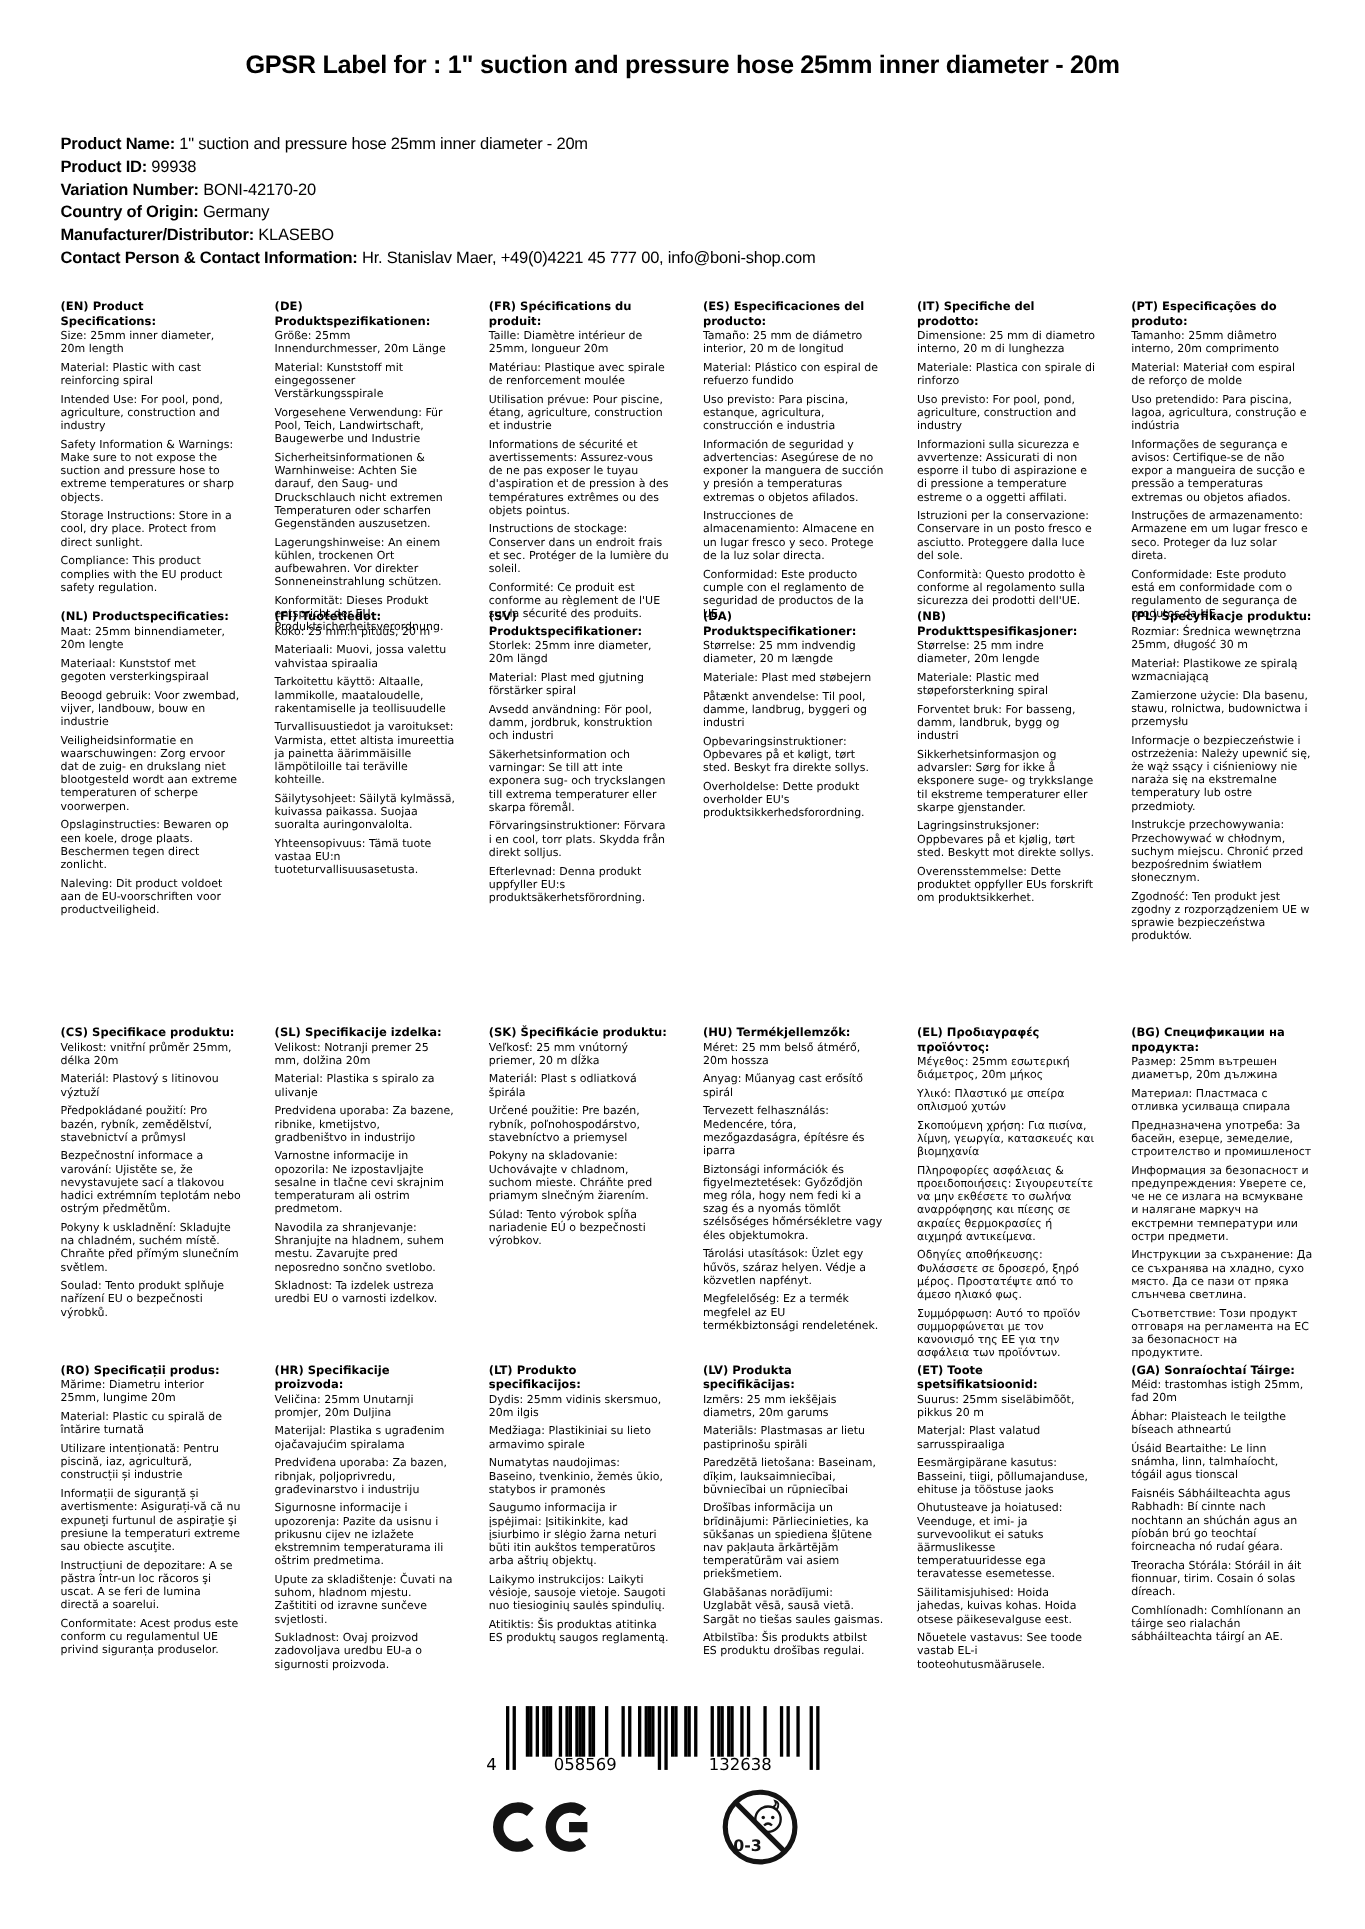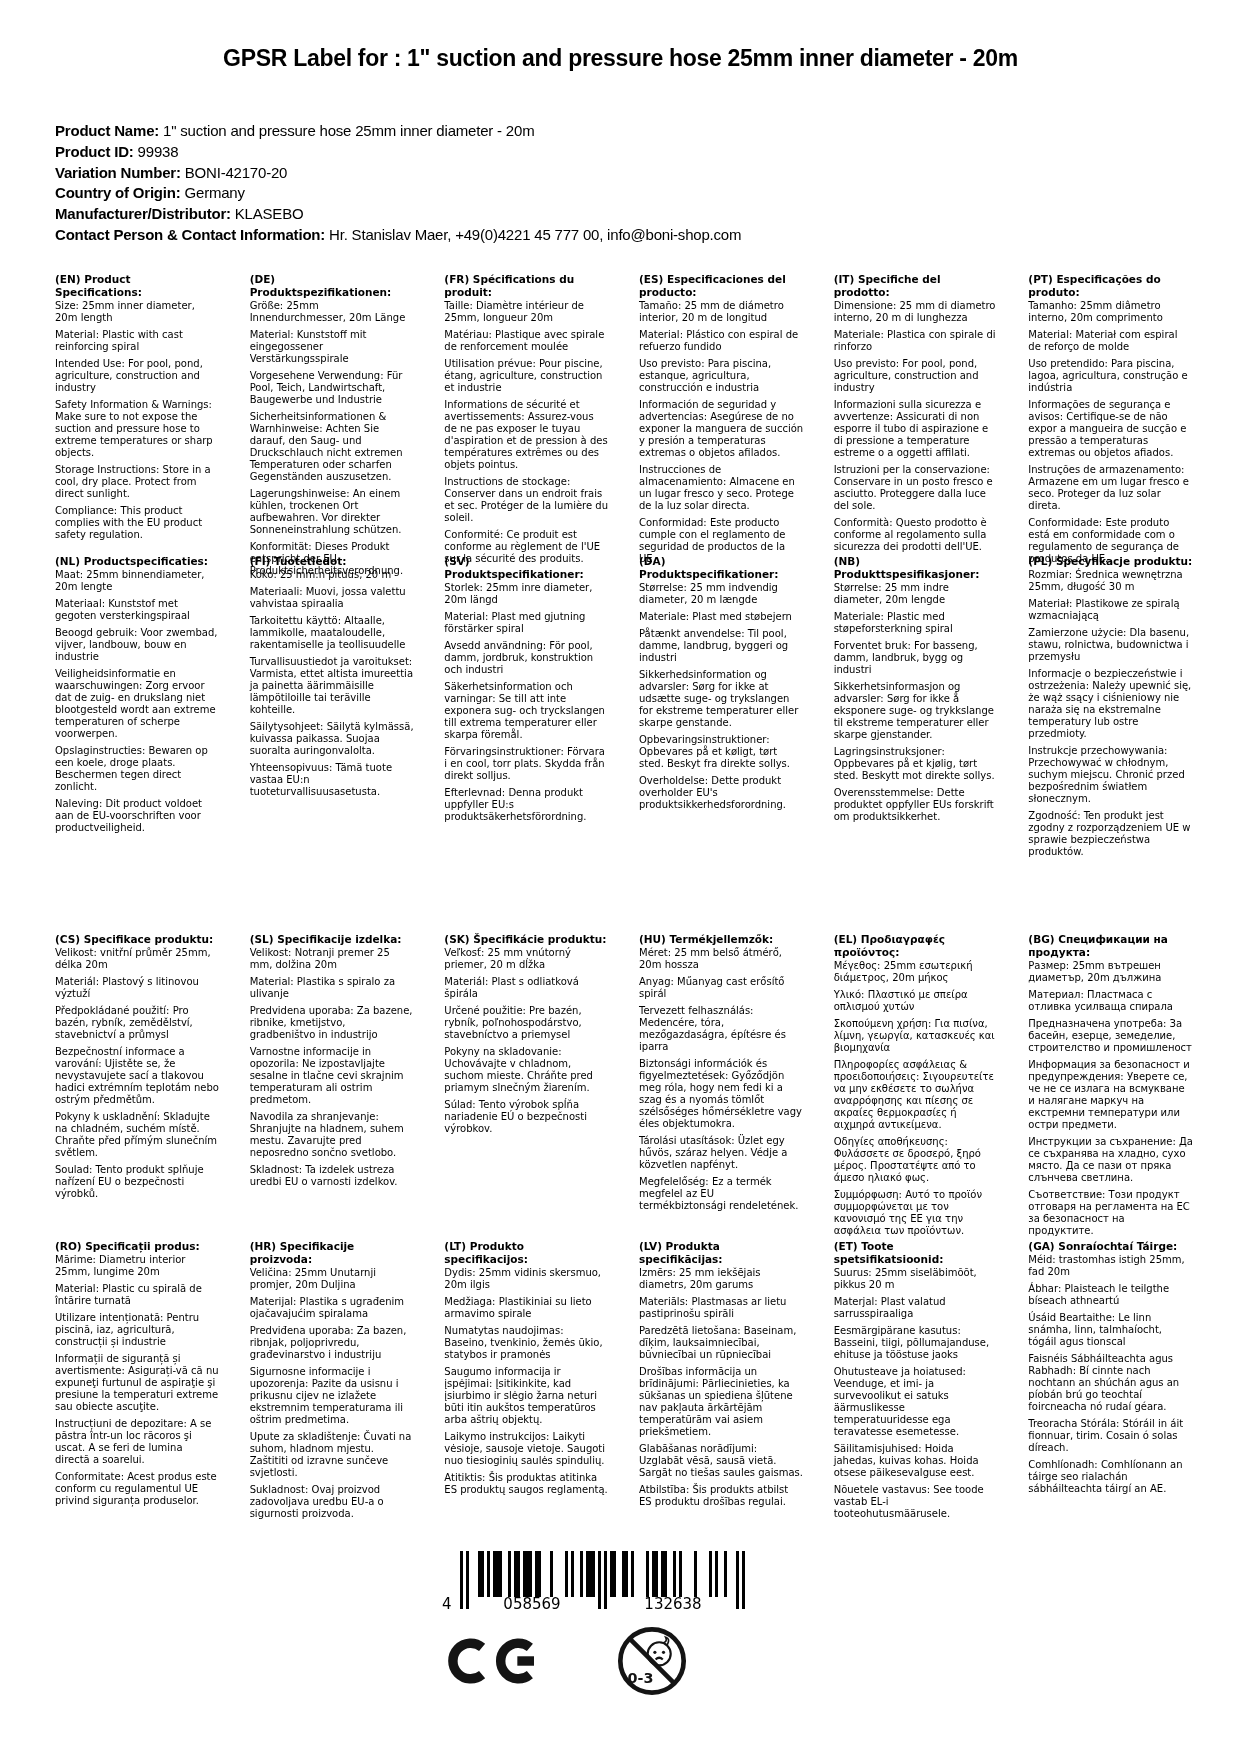--- a/index.html
+++ b/index.html
@@ -25,21 +25,21 @@
     grid-template-columns:repeat(6,1fr);
     column-gap:30px;
     grid-template-rows:282px 378px 307px auto;
   }
   .lang-block{font-size:10px;line-height:1.2;overflow:visible;}
   .lang-heading{font-weight:bold;font-size:10.5px;margin:0 0 1px 0;}
   .lang-block p{margin:0 0 5px 0;}
   .footer{margin:26px 0 0 438px;width:330px;}
   .barcode svg{display:block;}
   .barcode text{font-family:"DejaVu Sans",sans-serif;}
-  .marks-row{display:flex;align-items:center;gap:72px;margin-top:10px;margin-left:6px;}
+  .marks-row{display:flex;align-items:center;gap:111px;margin-top:10px;margin-left:6px;}
   .sr-only{position:absolute;width:1px;height:1px;overflow:hidden;clip:rect(0 0 0 0);white-space:nowrap;}
 </style>
 </head>
 <body>
 
 <div class="page">
 
   <h1 class="title">GPSR Label for : 1" suction and pressure hose 25mm inner diameter - 20m</h1>
 
   <div class="product-info">
@@ -131,21 +131,20 @@
         <p>Avsedd användning: För pool, damm, jordbruk, konstruktion och industri</p>
         <p>Säkerhetsinformation och varningar: Se till att inte exponera sug- och tryckslangen till extrema temperaturer eller skarpa föremål.</p>
         <p>Förvaringsinstruktioner: Förvara i en cool, torr plats. Skydda från direkt solljus.</p>
         <p>Efterlevnad: Denna produkt uppfyller EU:s produktsäkerhetsförordning.</p>
       </div>
       <div class="lang-block">
         <div class="lang-heading">(DA) Produktspecifikationer:</div>
         <p>Størrelse: 25 mm indvendig diameter, 20 m længde</p>
         <p>Materiale: Plast med støbejern</p>
         <p>Påtænkt anvendelse: Til pool, damme, landbrug, byggeri og industri</p>
-        <p>Sikkerhedsinformation og advarsler: Sørg for ikke at udsætte suge- og trykslangen for ekstreme temperaturer eller skarpe genstande.</p>
         <p>Opbevaringsinstruktioner: Opbevares på et køligt, tørt sted. Beskyt fra direkte sollys.</p>
         <p>Overholdelse: Dette produkt overholder EU's produktsikkerhedsforordning.</p>
       </div>
       <div class="lang-block">
         <div class="lang-heading">(NB) Produkttspesifikasjoner:</div>
         <p>Størrelse: 25 mm indre diameter, 20m lengde</p>
         <p>Materiale: Plastic med støpeforsterkning spiral</p>
         <p>Forventet bruk: For basseng, damm, landbruk, bygg og industri</p>
         <p>Sikkerhetsinformasjon og advarsler: Sørg for ikke å eksponere suge- og trykkslange til ekstreme temperaturer eller skarpe gjenstander.</p>
         <p>Lagringsinstruksjoner: Oppbevares på et kjølig, tørt sted. Beskytt mot direkte sollys.</p>

